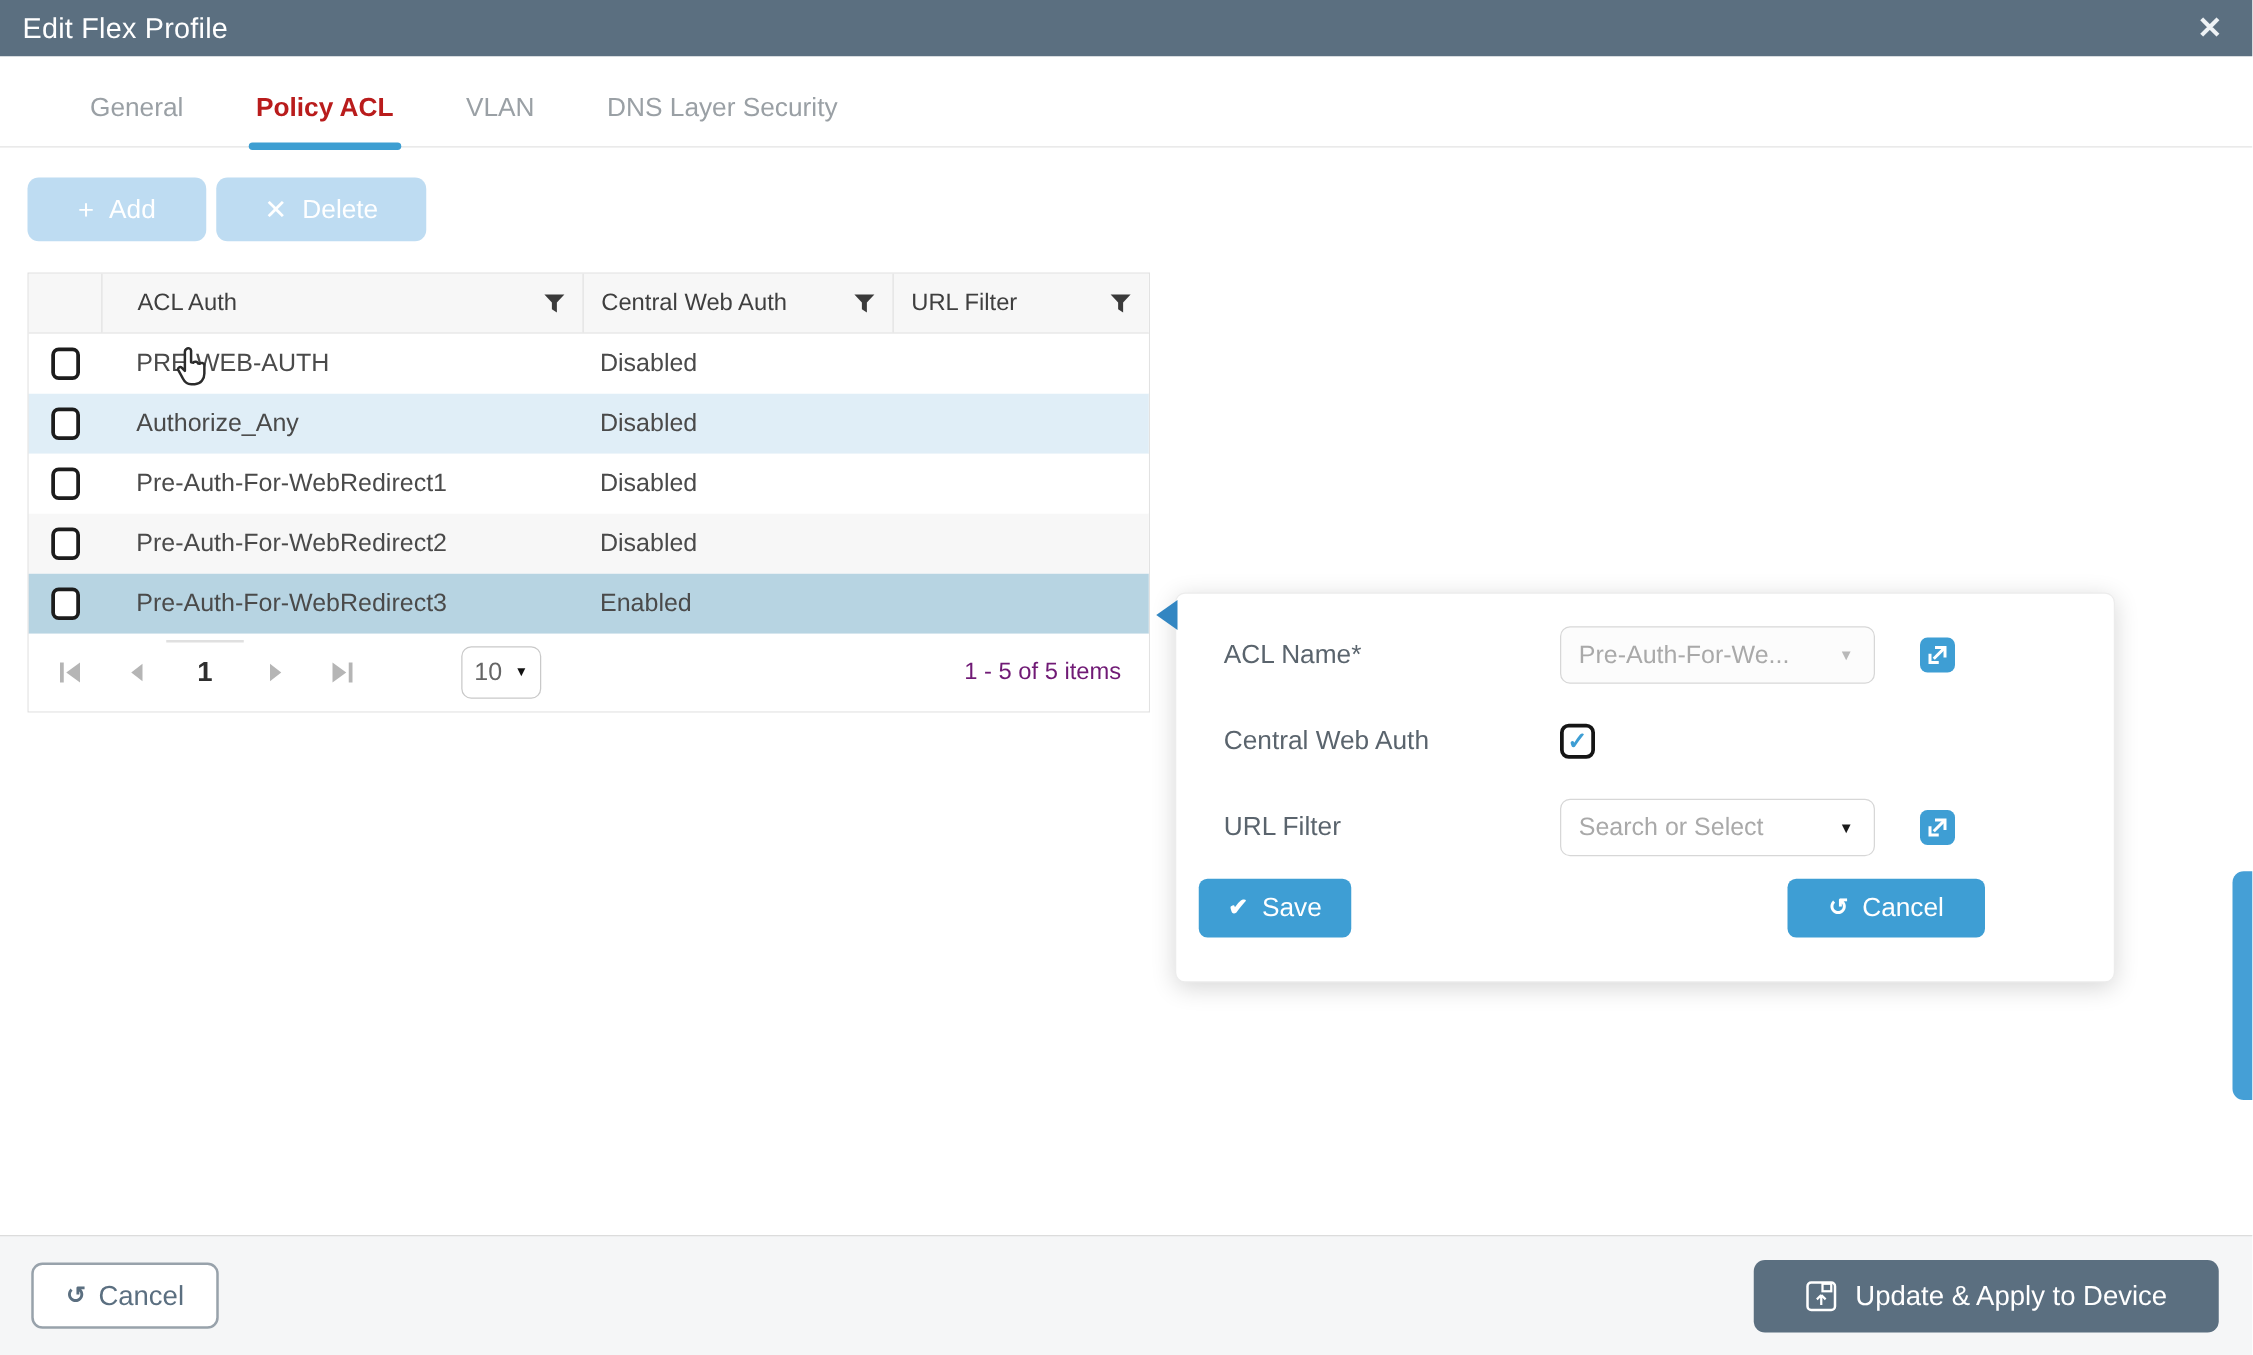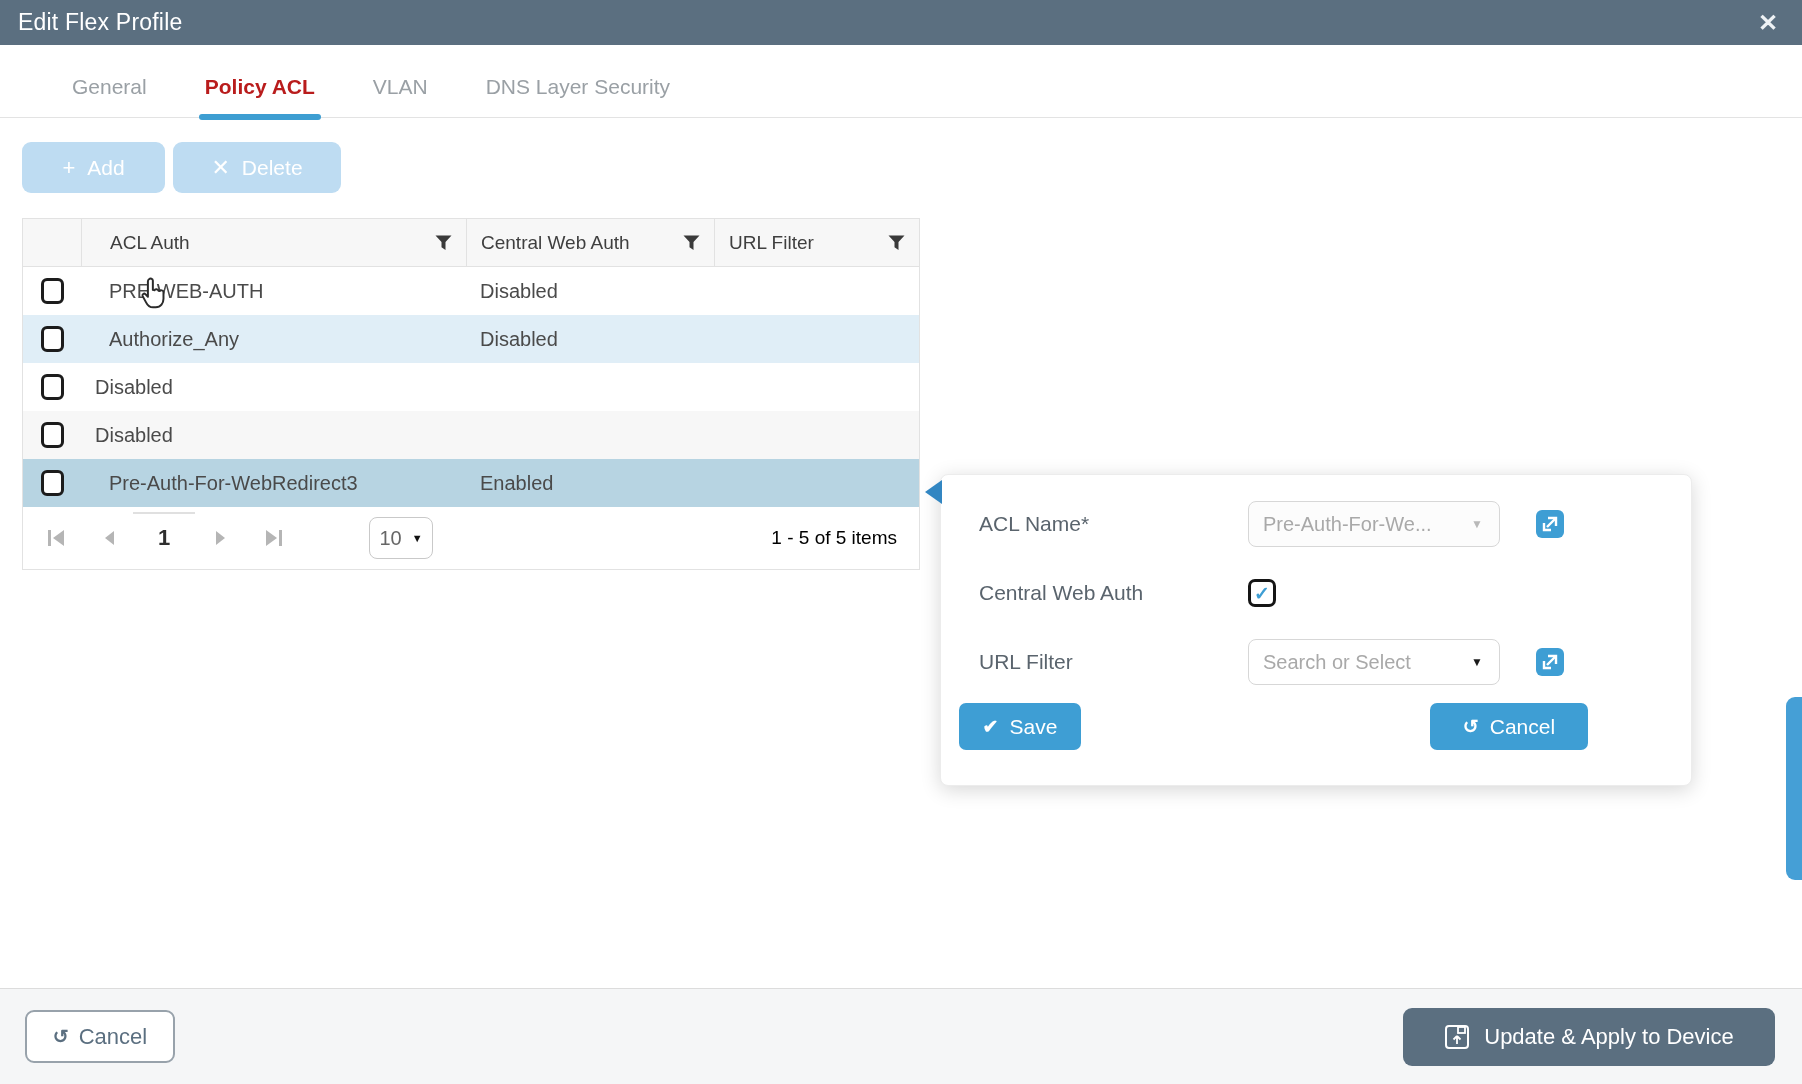--- a/index.html
+++ b/index.html
@@ -60,21 +60,21 @@
   .pg-ico { width:26px; height:22px; margin-right:26px; cursor:pointer; }
   .pg-current-wrap { width:46px; margin-right:20px; margin-left:-8px; position:relative;
     display:flex; justify-content:center; cursor:pointer; }
   .pg-topline { position:absolute; top:-13px; left:-8px; width:62px; height:2px; background:#e0e0e0; }
   .pg-current { font-size:22px; font-weight:700; color:#2e2e2e; }
   .pg-size { width:64px; height:42px; border:1.5px solid #c9c9c9; border-radius:8px;
     display:flex; align-items:center; justify-content:center; gap:10px; margin-left:58px;
     cursor:pointer; background:#fff; }
   .pg-size .num { font-size:20px; color:#666; }
   .pg-size .chev { font-size:11px; color:#111; }
-  .pg-range { margin-left:auto; font-size:19px; color:#000000; }
+  .pg-range { margin-left:auto; font-size:19px; color:#701a75; }
 
   
   .popover { position:absolute; left:940px; top:474px; width:752px; height:312px;
     background:#fff; border:1px solid #ececec; border-radius:8px;
     box-shadow:0 4px 20px rgba(0,0,0,.16); padding:26px 18px 14px 18px; }
   .popover::before { content:""; position:absolute; left:-16px; top:5px;
     border-top:12px solid transparent; border-bottom:12px solid transparent;
     border-right:17px solid #3286c2; }
   .field { display:flex; align-items:center; height:46px; margin-bottom:23px; }
   .field-label { width:289px; padding-left:20px; font-size:21px; color:#5a646d; }
@@ -179,27 +179,29 @@
         <div class="rowbox"></div>
       </div>
     <div class="cell-name">Authorize_Any</div>
     <div class="cell-cwa">Disabled</div>
     <div class="cell-url"></div>
   </div>
   <div class="grid-row">
     <div class="cell-check">
         <div class="rowbox"></div>
       </div>
+    <div class="cell-name">Pre-Auth-For-WebRedirect1</div>
     <div class="cell-cwa">Disabled</div>
     <div class="cell-url"></div>
   </div>
   <div class="grid-row alt">
     <div class="cell-check">
         <div class="rowbox"></div>
       </div>
+    <div class="cell-name">Pre-Auth-For-WebRedirect2</div>
     <div class="cell-cwa">Disabled</div>
     <div class="cell-url"></div>
   </div>
   <div class="grid-row selected">
     <div class="cell-check">
         <div class="rowbox"></div>
       </div>
     <div class="cell-name">Pre-Auth-For-WebRedirect3</div>
     <div class="cell-cwa">Enabled</div>
     <div class="cell-url"></div>

